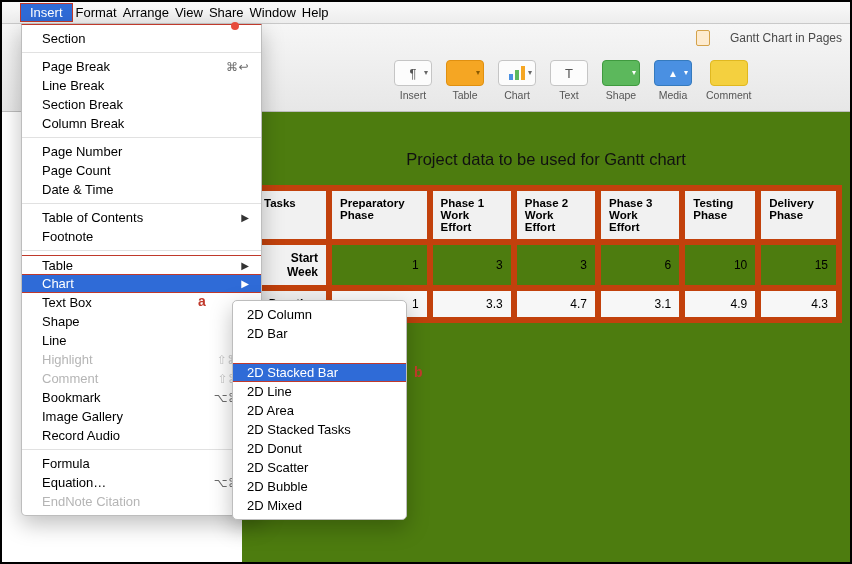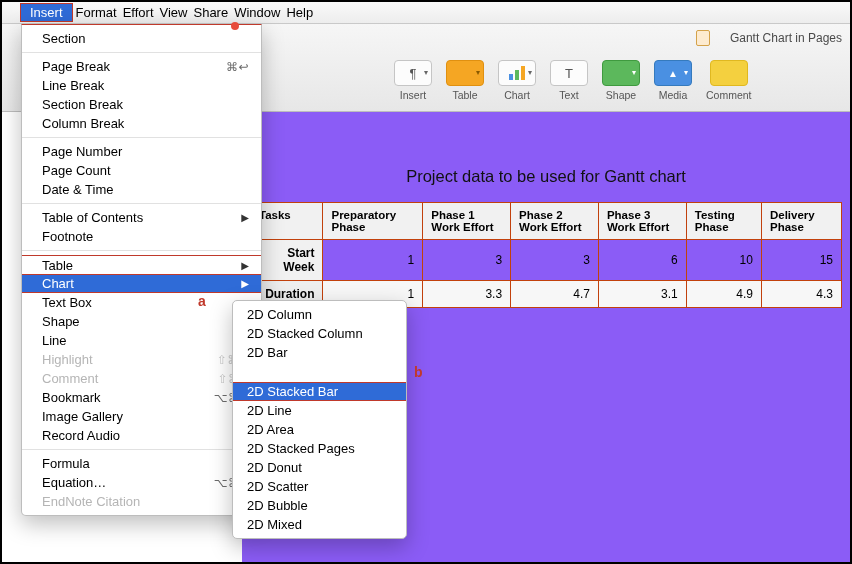--- a/index.html
+++ b/index.html
@@ -88,37 +88,37 @@
   .tbtn .icon-box.media { background: #4a90e2; border-color: #357abd; }
   .tbtn .icon-box.comment { background: #f4d03f; border-color: #e0b820; }
   .tbtn .icon-box .carets { position:absolute; right:3px; top:50%; transform:translateY(-50%); font-size:8px; color:#666; line-height:6px; }
 
   .canvas {
     position: absolute;
     left: 240px;
     top: 110px;
     right: 0;
     bottom: 0;
-    background: #8b5cf6;
-    padding: 55px 8px 0 8px;
+    background: #4d7c0f;
+    padding: 38px 8px 0 8px;
   }
   .doc-title {
     text-align: center;
     font-size: 16.5px;
     font-weight: 400;
     color: #111;
     margin-bottom: 16px;
   }
   table.data {
     border-collapse: collapse;
     width: 100%;
     font-size: 12px;
   }
   table.data th, table.data td {
-    border: 1px solid #c2410c;
+    border: 6px solid #c2410c;
     padding: 6px 8px;
     text-align: left;
   }
   table.data thead th {
     background: #f1f1f1;
     font-weight: 600;
     font-size: 11.5px;
     vertical-align: top;
   }
   table.data tbody th {
@@ -202,21 +202,21 @@
   
   .bars { display:flex; align-items:flex-end; gap:2px; height:14px; }
   .bars span { width:4px; background:#888; display:block; }
 </style>
 </head>
 <body>
 
 <div class="menubar">
     <span class="menu-title active">Insert</span>
     <span class="menu-title">Format</span>
-    <span class="menu-title">Effort</span>
+    <span class="menu-title">Arrange</span>
     <span class="menu-title">View</span>
     <span class="menu-title">Share</span>
     <span class="menu-title">Window</span>
     <span class="menu-title">Help</span>
   </div>
 
 <div class="toolbar-area">
   <div class="title-row">
     <span class="pages-icon"></span>
     <span>Gantt Chart in Pages</span>
@@ -392,23 +392,22 @@
     <div class="menu-item disabled">
       <span>EndNote Citation</span>
     </div>
   </div>
 
 <div class="label-a">a</div>
 <div class="label-b">b</div>
 
 <div class="submenu">
     <div class="sub-item">2D Column</div>
-    <div class="sub-item">2D Stacked Column</div>
     <div class="sub-item">2D Bar</div>
     <div class="sub-item highlight">2D Stacked Bar</div>
     <div class="sub-item">2D Line</div>
     <div class="sub-item">2D Area</div>
-    <div class="sub-item">2D Stacked Pages</div>
+    <div class="sub-item">2D Stacked Tasks</div>
     <div class="sub-item">2D Donut</div>
     <div class="sub-item">2D Scatter</div>
     <div class="sub-item">2D Bubble</div>
     <div class="sub-item">2D Mixed</div>
   </div>
 
 </body></html>

